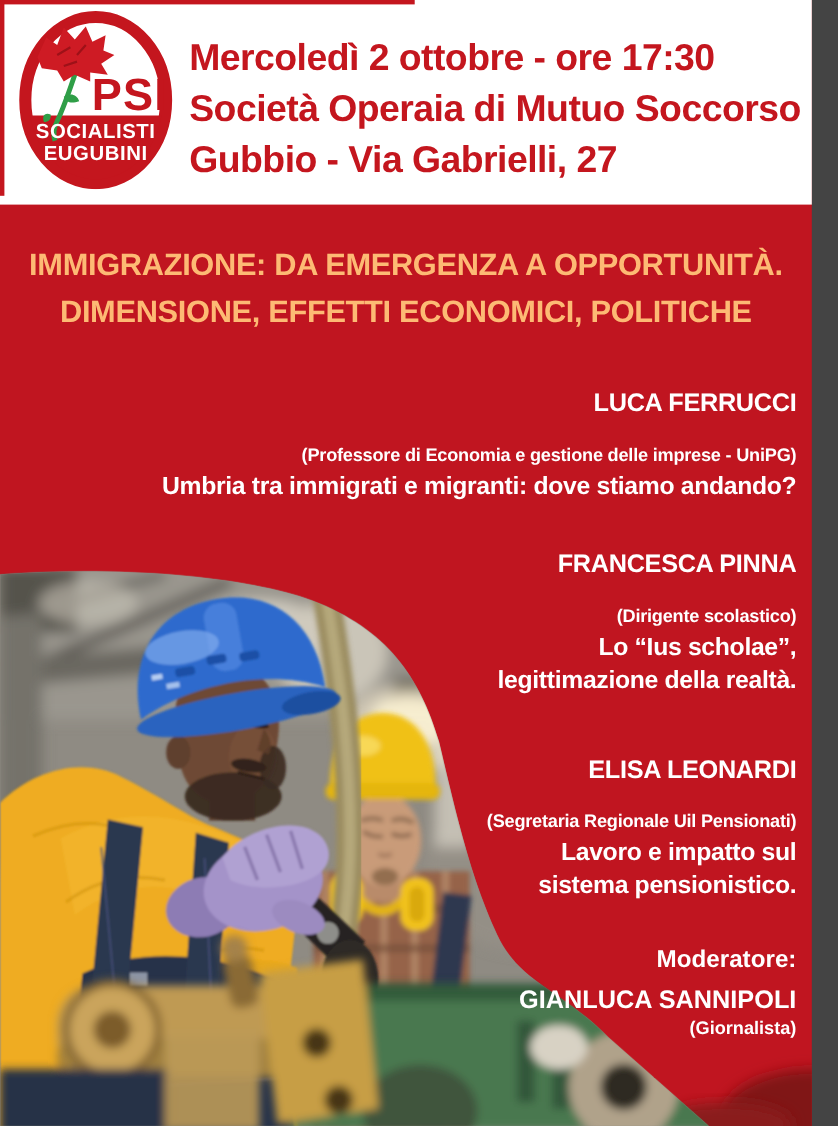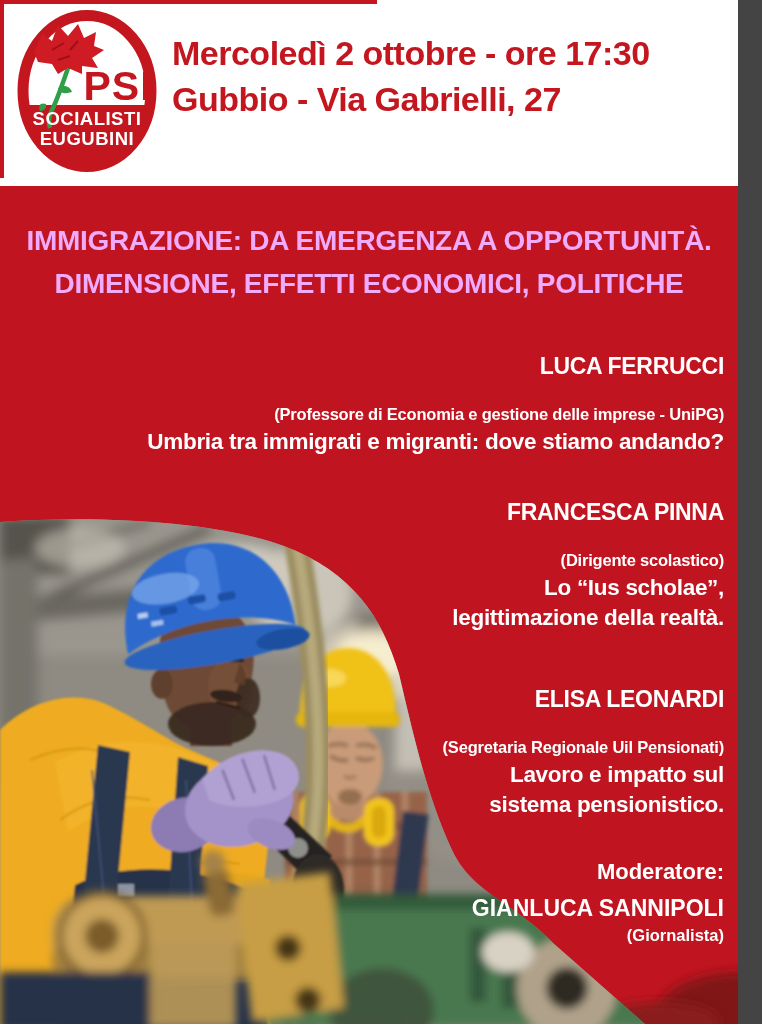--- a/index.html
+++ b/index.html
@@ -16,21 +16,21 @@
     color:#c4161e;font-weight:bold;
     font-size:34px;line-height:46px;letter-spacing:-0.5px;
   }
   .strip-top{position:absolute;left:0;top:0;width:377px;height:4px;background:#c4161e;z-index:5;}
   .strip-left{position:absolute;left:0;top:0;width:4px;height:178px;background:#c4161e;z-index:5;}
   
   .photo-svg{position:absolute;left:0;top:0;z-index:1;pointer-events:none;}
   
   .title{
     position:absolute;left:10px;right:10px;top:219px;z-index:2;
-    text-align:center;color:#f0abfc;font-weight:bold;
+    text-align:center;color:#fdba74;font-weight:bold;
     font-size:28px;line-height:43px;letter-spacing:-0.3px;
   }
   .speaker{position:absolute;right:14px;z-index:2;text-align:right;color:#ffffff;}
   .speaker .name{font-weight:bold;font-size:23px;line-height:28px;letter-spacing:-0.3px;}
   .speaker .role{font-weight:bold;font-size:16.5px;line-height:26px;margin-top:21px;letter-spacing:-0.2px;}
   .speaker .talk{font-weight:bold;font-size:22.5px;line-height:30px;letter-spacing:-0.3px;}
   .s1{top:352px;} .s2{top:498px;} .s3{top:685px;}
   .moderator{position:absolute;right:14px;top:858px;z-index:2;text-align:right;color:#ffffff;}
   .moderator .mod-label{font-weight:bold;font-size:22px;line-height:28px;}
   .moderator .name{font-weight:bold;font-size:23px;line-height:28px;margin-top:8px;}
@@ -65,20 +65,21 @@
       </g>
 
       <text x="106" y="90" text-anchor="middle" font-family="Liberation Sans, DejaVu Sans, sans-serif" font-size="41" font-weight="bold" fill="#c4161e" letter-spacing="1">PSI</text>
 
       <text x="75" y="115" text-anchor="middle" font-family="Liberation Sans, DejaVu Sans, sans-serif" font-size="18.5" font-weight="bold" fill="#ffffff" letter-spacing="0.5">SOCIALISTI</text>
       <text x="75" y="135" text-anchor="middle" font-family="Liberation Sans, DejaVu Sans, sans-serif" font-size="18.5" font-weight="bold" fill="#ffffff" letter-spacing="0.5">EUGUBINI</text>
     </svg>
 
     <div class="header-text">
       <div>Mercoledì 2 ottobre - ore 17:30</div>
+      <div>Società Operaia di Mutuo Soccorso</div>
       <div>Gubbio - Via Gabrielli, 27</div>
     </div>
   </div>
   <div class="strip-top"></div>
   <div class="strip-left"></div>
 
   <svg class="photo-svg" width="762" height="1024" viewBox="0 0 762 1024">
     <defs>
       <clipPath id="photoClip">
         <path d="M 0,522 C 110,514 225,524 284,546 C 352,572 382,616 399,674

